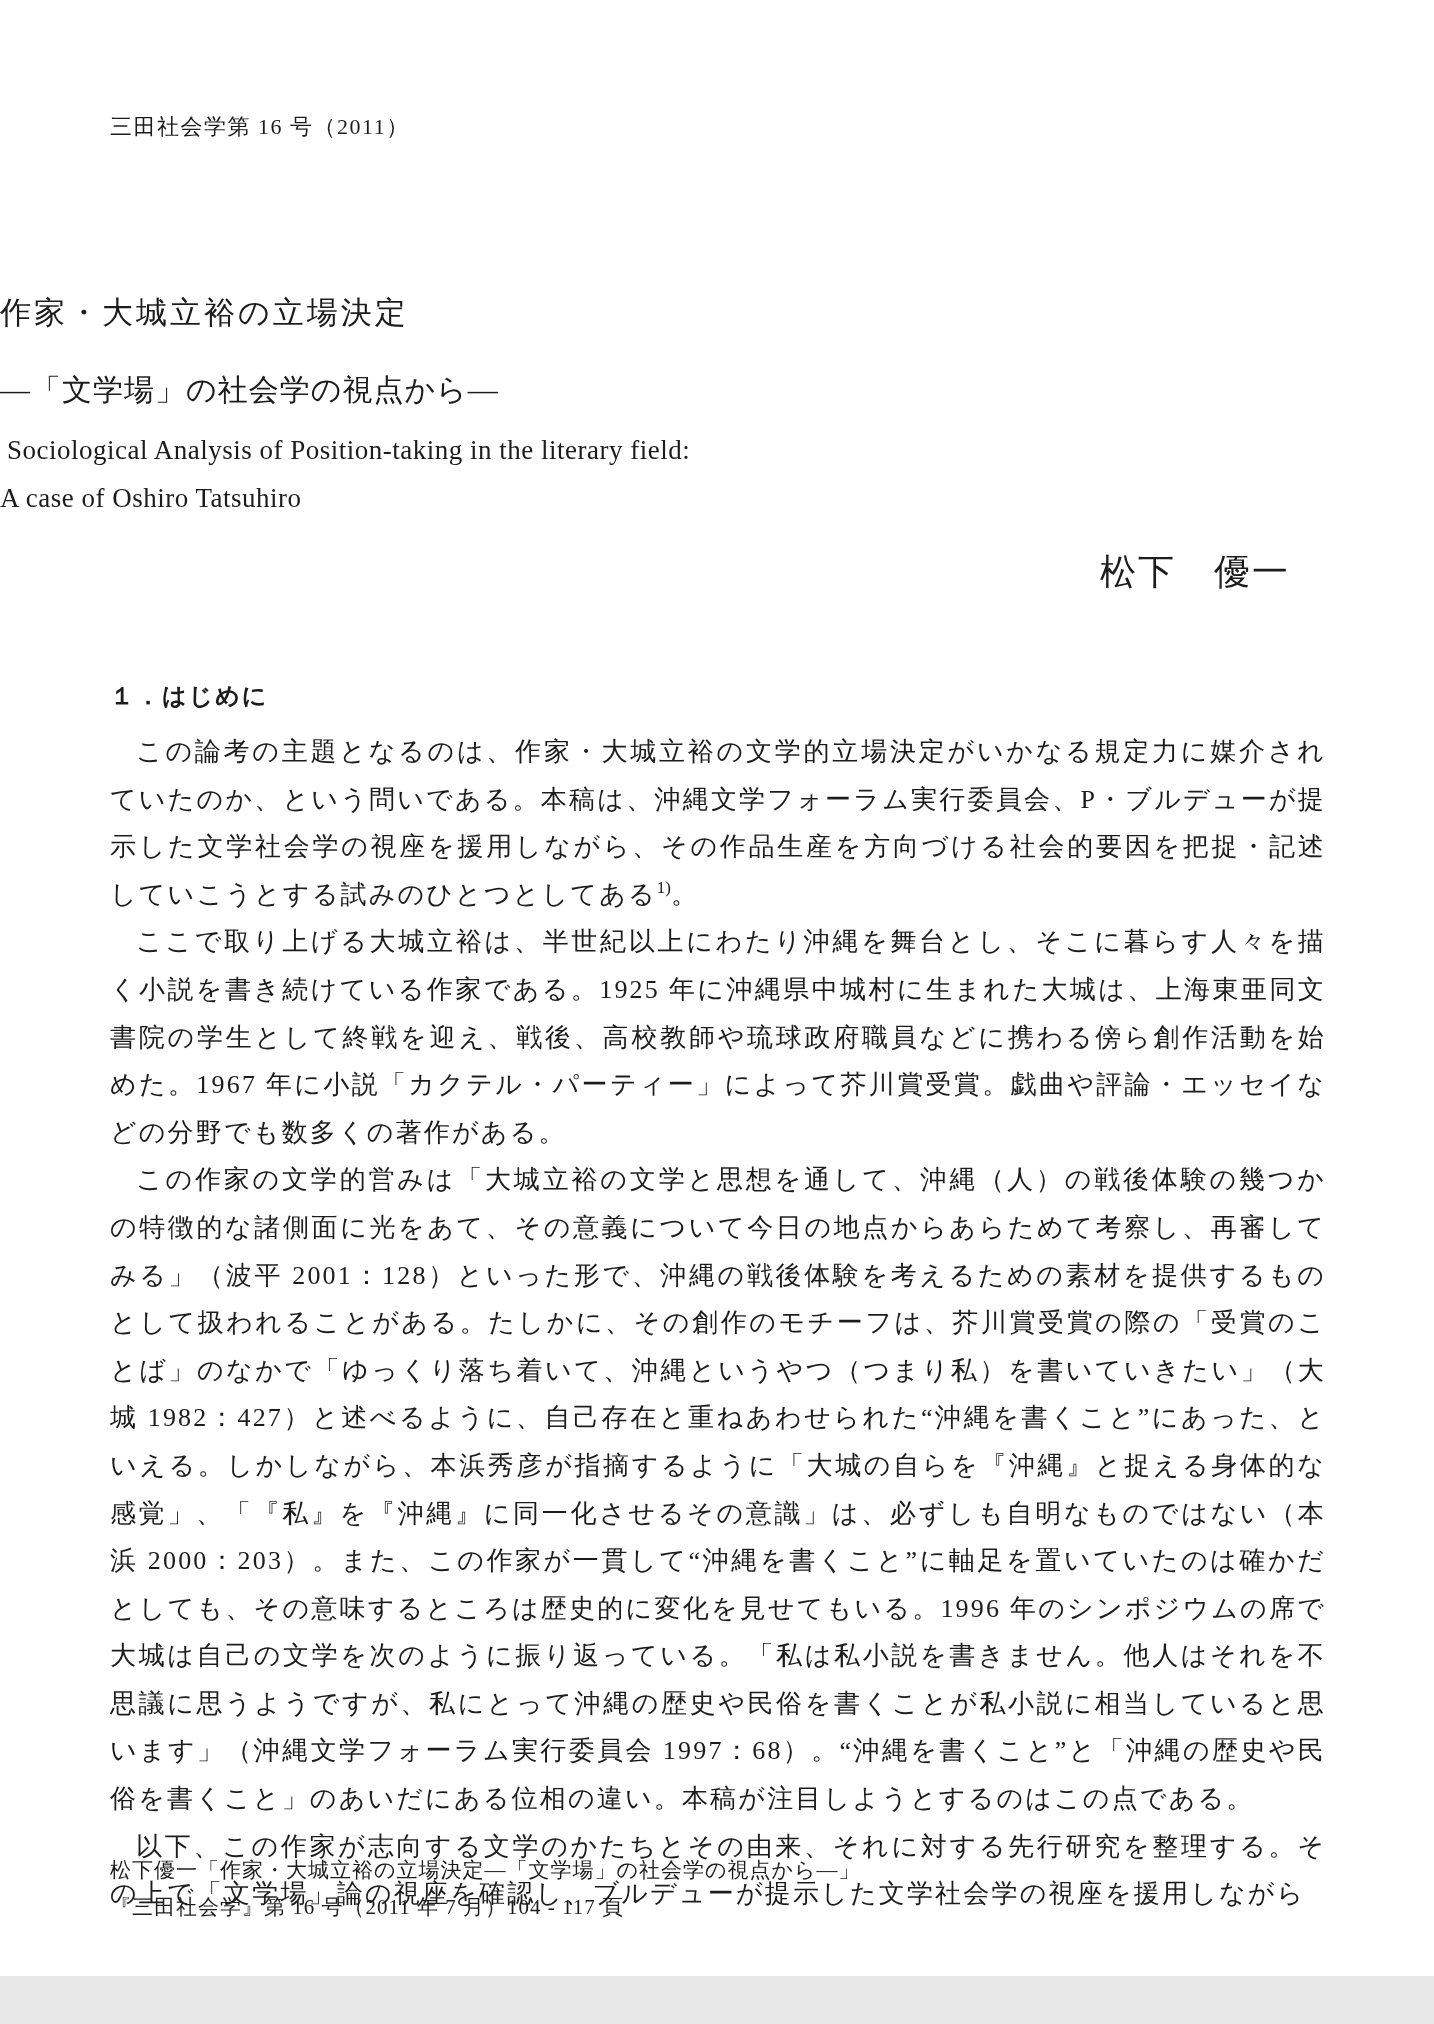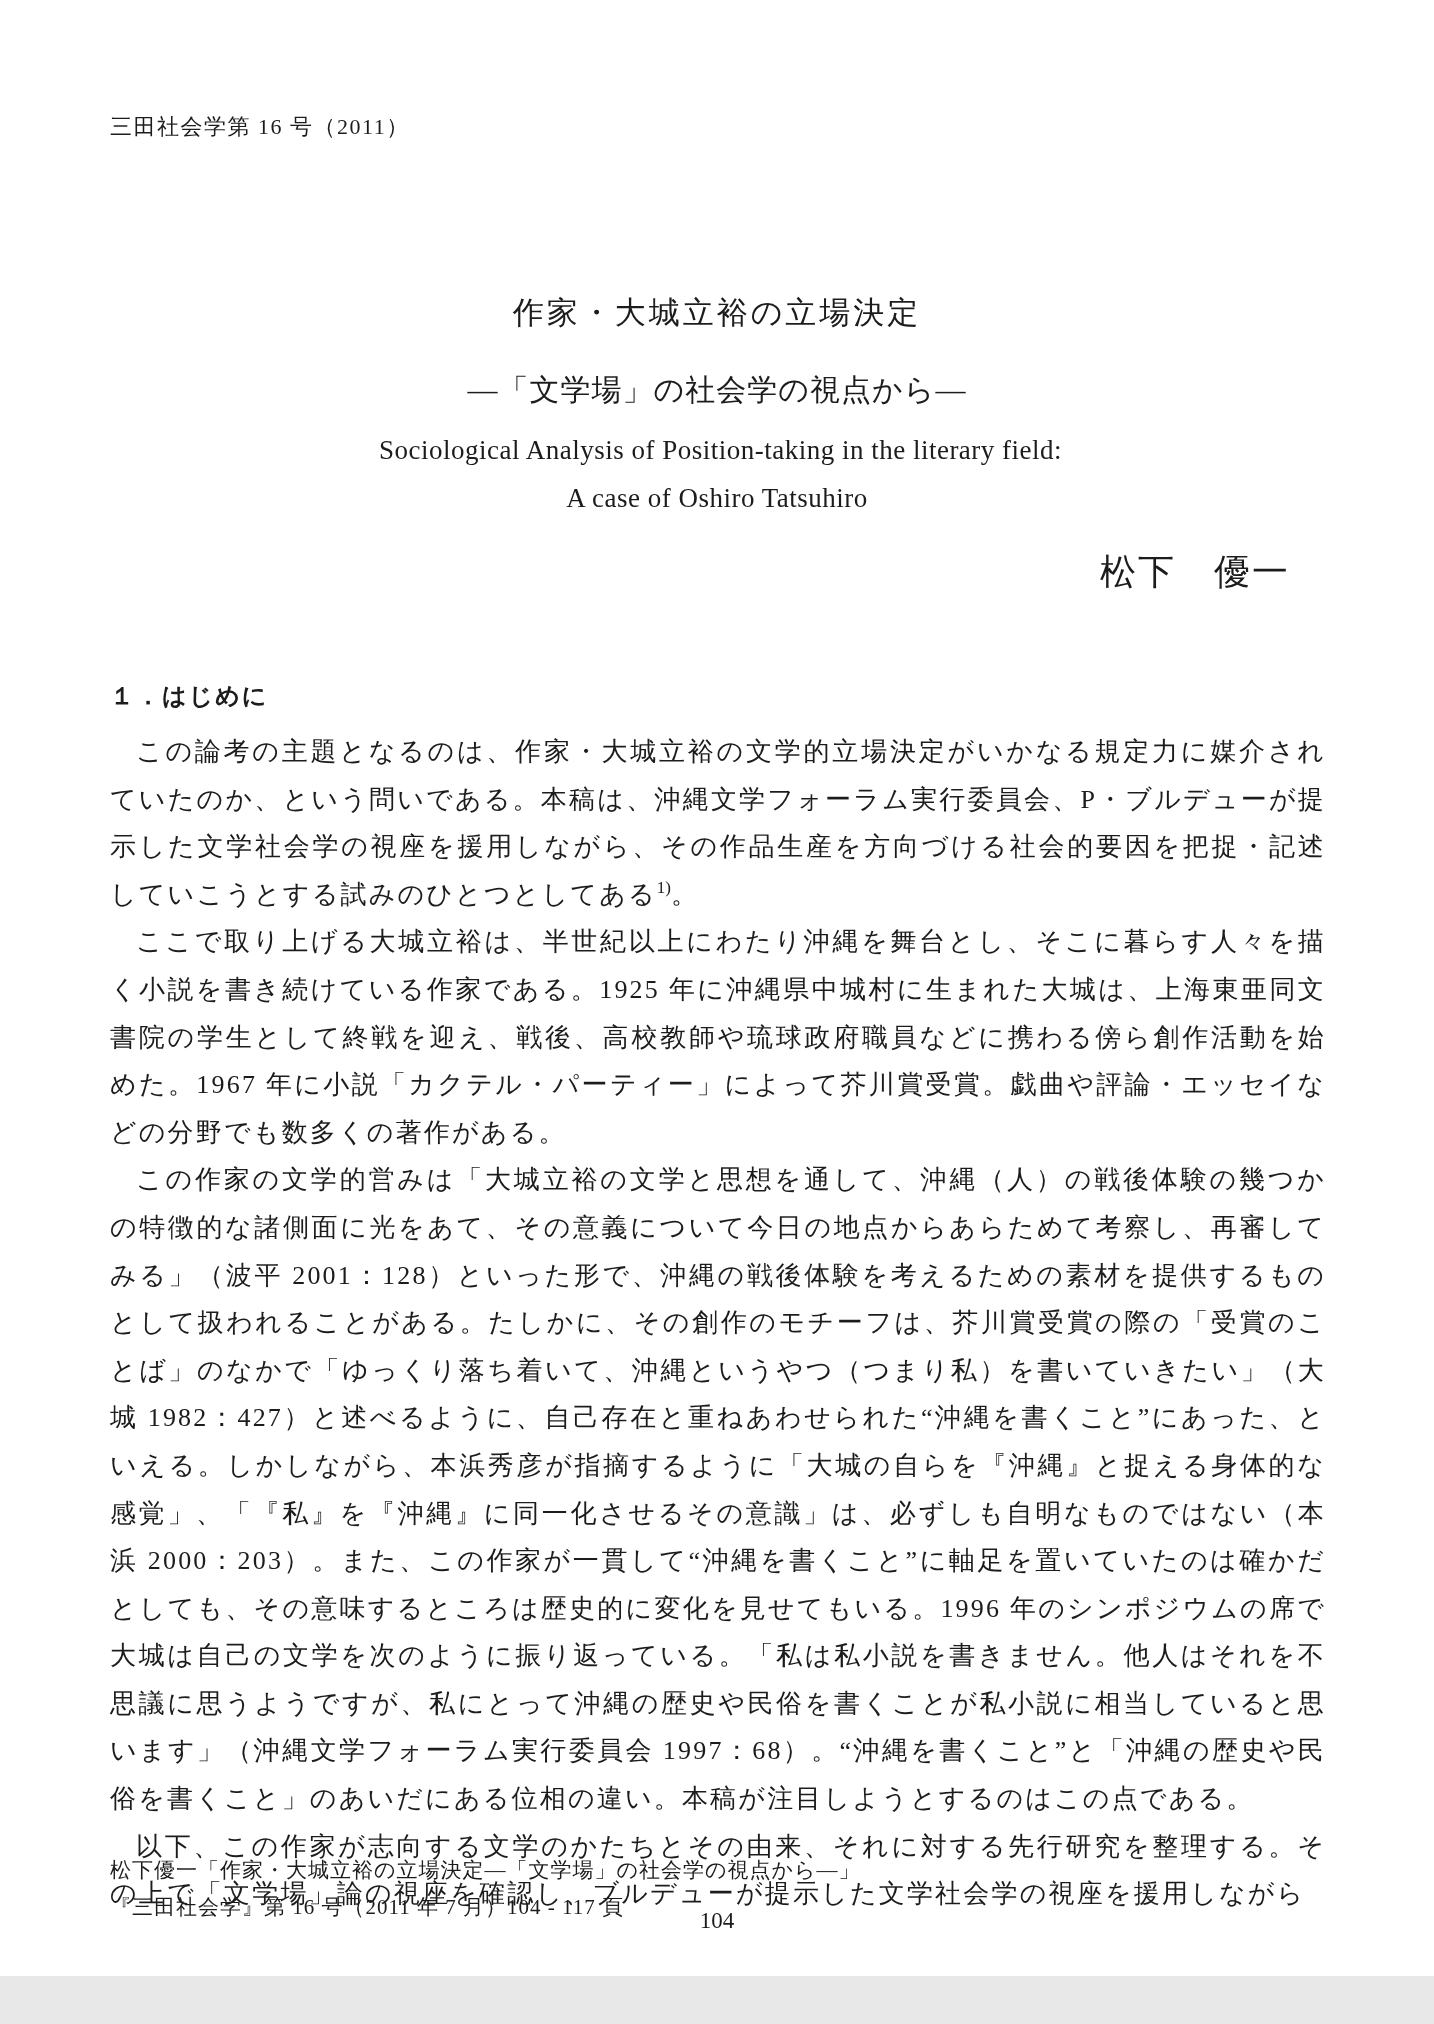--- a/index.html
+++ b/index.html
@@ -18,21 +18,21 @@
     left: 110px;
     top: 112px;
     font-size: 22px;
     letter-spacing: 1.5px;
   }
   .title-block {
     position: absolute;
     left: 0;
     right: 0;
     top: 292px;
-    text-align: center;
+    text-align: left;
   }
   .title-ja {
     font-size: 31px;
     letter-spacing: 3px;
     font-weight: normal;
     margin: 0;
   }
   .subtitle-ja {
     font-size: 30px;
     letter-spacing: 1px;
@@ -127,15 +127,14 @@
     <p class="body-para">この作家の文学的営みは「大城立裕の文学と思想を通して、沖縄（人）の戦後体験の幾つかの特徴的な諸側面に光をあて、その意義について今日の地点からあらためて考察し、再審してみる」（波平 2001：128）といった形で、沖縄の戦後体験を考えるための素材を提供するものとして扱われることがある。たしかに、その創作のモチーフは、芥川賞受賞の際の「受賞のことば」のなかで「ゆっくり落ち着いて、沖縄というやつ（つまり私）を書いていきたい」（大城 1982：427）と述べるように、自己存在と重ねあわせられた“沖縄を書くこと”にあった、といえる。しかしながら、本浜秀彦が指摘するように「大城の自らを『沖縄』と捉える身体的な感覚」、「『私』を『沖縄』に同一化させるその意識」は、必ずしも自明なものではない（本浜 2000：203）。また、この作家が一貫して“沖縄を書くこと”に軸足を置いていたのは確かだとしても、その意味するところは歴史的に変化を見せてもいる。1996 年のシンポジウムの席で大城は自己の文学を次のように振り返っている。「私は私小説を書きません。他人はそれを不思議に思うようですが、私にとって沖縄の歴史や民俗を書くことが私小説に相当していると思います」（沖縄文学フォーラム実行委員会 1997：68）。“沖縄を書くこと”と「沖縄の歴史や民俗を書くこと」のあいだにある位相の違い。本稿が注目しようとするのはこの点である。</p>
 
     <p class="body-para">以下、この作家が志向する文学のかたちとその由来、それに対する先行研究を整理する。その上で「文学場」論の視座を確認し、ブルデューが提示した文学社会学の視座を援用しながら</p>
   </div>
 
   <div class="footer-citation">
     <div>松下優一「作家・大城立裕の立場決定―「文学場」の社会学の視点から―」</div>
     <div>『三田社会学』第 16 号（2011 年 7 月）104 - 117 頁</div>
   </div>
 
-  <div class="page-number">104</div>
 
 </div>
 
 </body></html>

